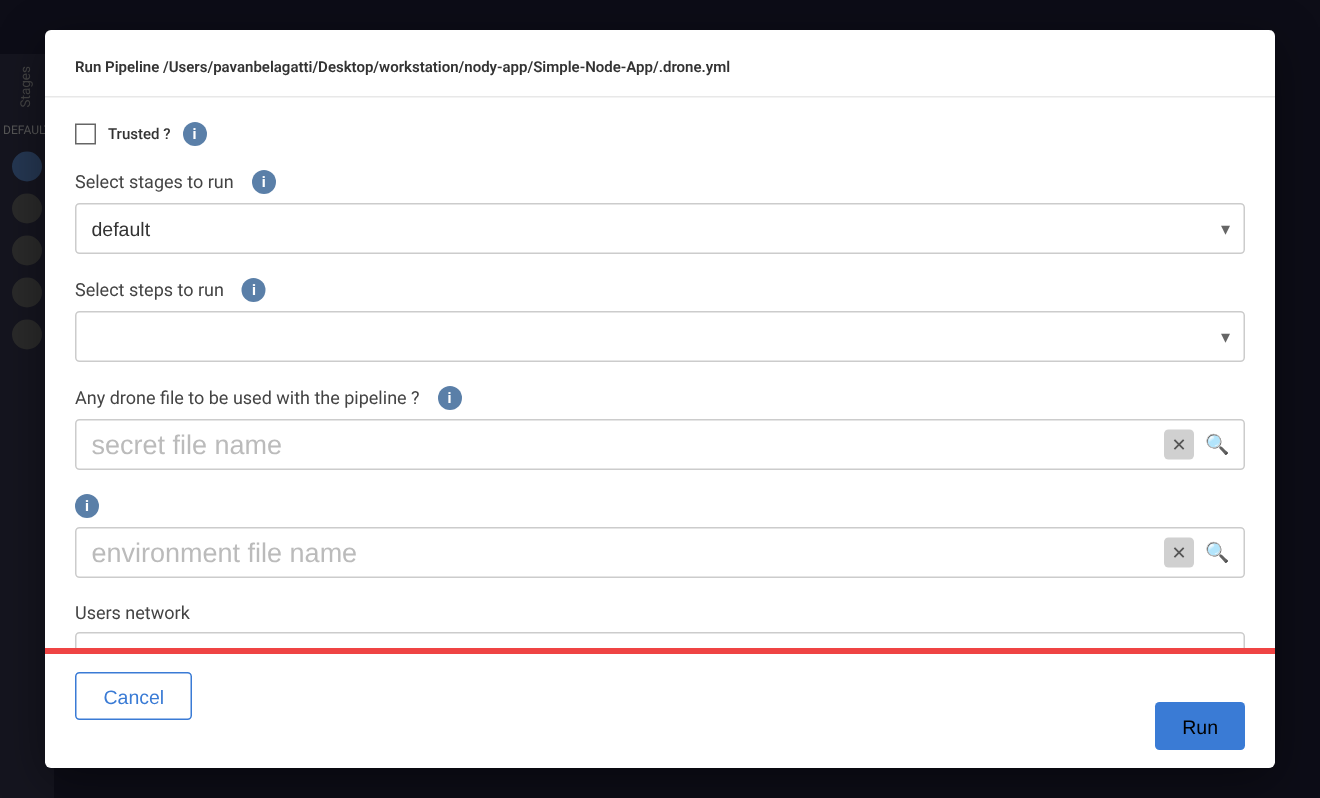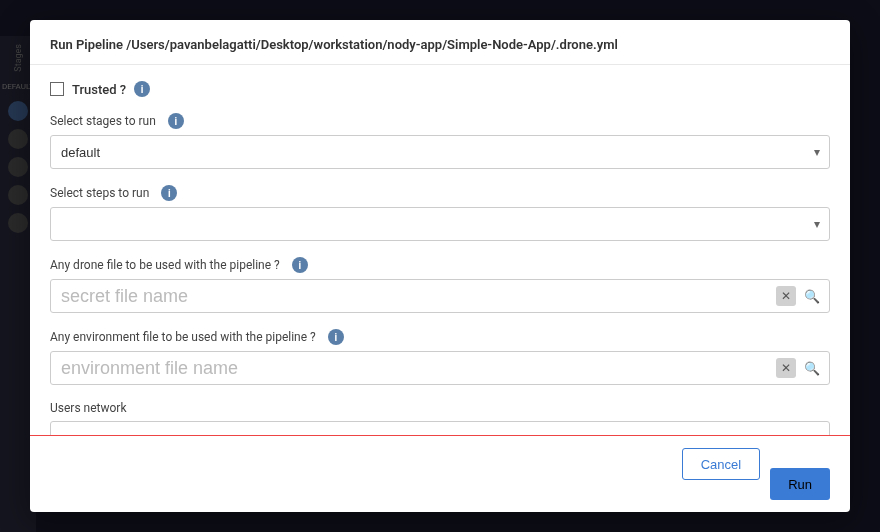--- a/index.html
+++ b/index.html
@@ -99,21 +99,21 @@
       flex-direction: column;
       box-shadow: 0 8px 32px rgba(0,0,0,0.4);
     }
 
     .modal-header {
       padding: 16px 20px 12px;
       border-bottom: 1px solid #e8e8e8;
     }
 
     .modal-title {
-      font-size: 13px;
+      font-size: 10px;
       font-weight: 600;
       color: #333;
     }
 
     .modal-body {
       padding: 16px 20px;
       overflow-y: auto;
       flex: 1;
     }
 
@@ -131,21 +131,21 @@
     .checkbox {
       width: 14px;
       height: 14px;
       border: 1.5px solid #666;
       background: #fff;
       cursor: pointer;
       flex-shrink: 0;
     }
 
     .trusted-label {
-      font-size: 13px;
+      font-size: 10px;
       color: #333;
       font-weight: 500;
     }
 
     .info-icon {
       width: 16px;
       height: 16px;
       border-radius: 50%;
       background: #5a7fa8;
       color: white;
@@ -238,23 +238,23 @@
     }
 
     .input-icon-btn.search {
       background: transparent;
       color: #888;
       font-size: 13px;
     }
 
     .modal-footer {
       padding: 12px 20px;
-      border-top: 1px solid #ef4444;
-      display: flex;
-      justify-content: flex-end;
+      border-top: 4px solid #ef4444;
+      display: flex;
+      justify-content: space-between;
       gap: 10px;
     }
 
     .btn {
       height: 32px;
       padding: 0 18px;
       border-radius: 3px;
       font-size: 13px;
       cursor: pointer;
       font-weight: 500;
@@ -352,21 +352,20 @@
           <input type="text" class="text-input" placeholder="secret file name" style="">
           <div class="input-icons">
             <div class="input-icon-btn">✕</div>
             <div class="input-icon-btn search">🔍</div>
           </div>
         </div>
       </div>
 
       <div class="form-row">
         <div class="form-label">
-          <span>Any environment file to be used with the pipeline ?</span>
           <div class="info-icon">i</div>
         </div>
         <div class="input-wrapper">
           <input type="text" class="text-input" placeholder="environment file name" style="">
           <div class="input-icons">
             <div class="input-icon-btn">✕</div>
             <div class="input-icon-btn search">🔍</div>
           </div>
         </div>
       </div>

